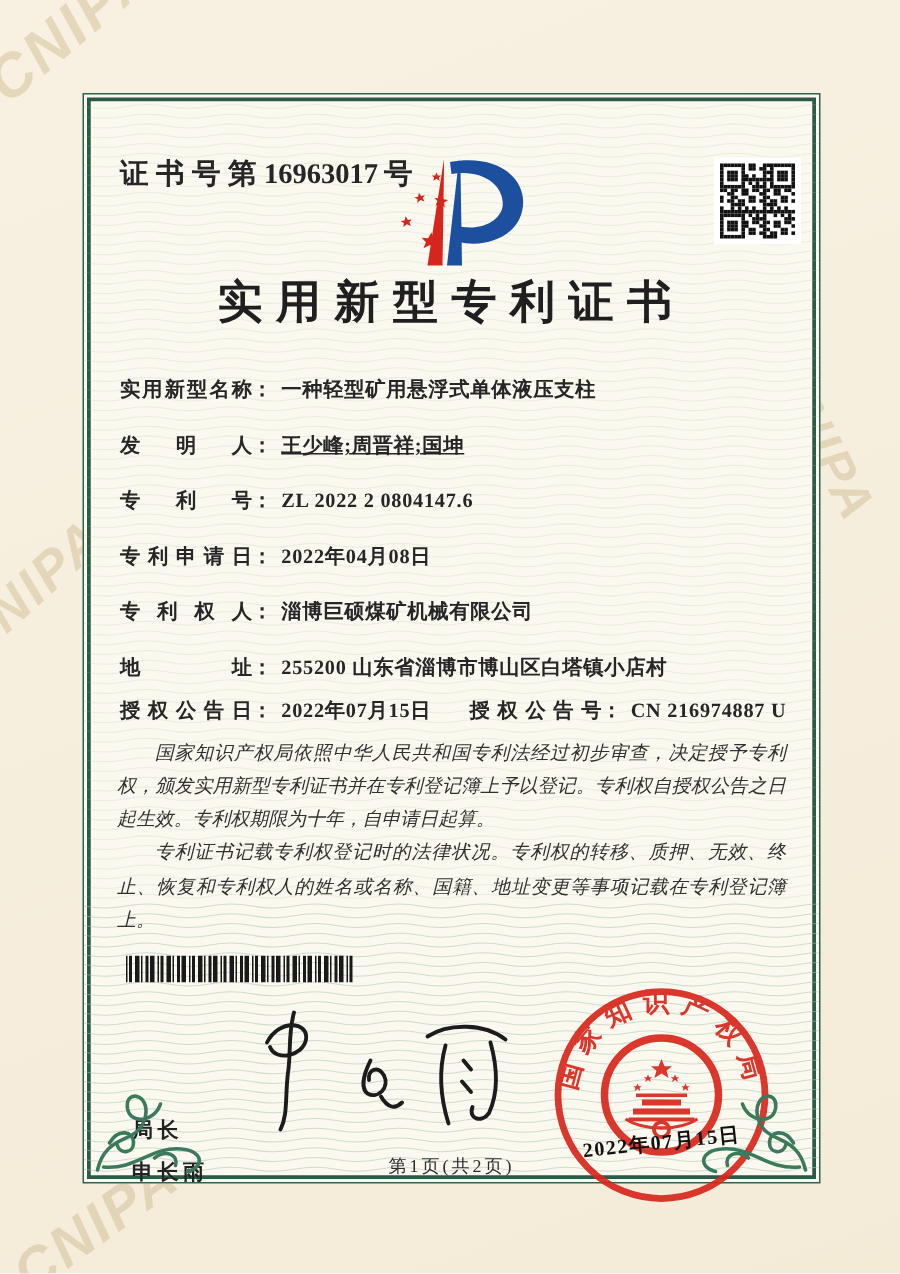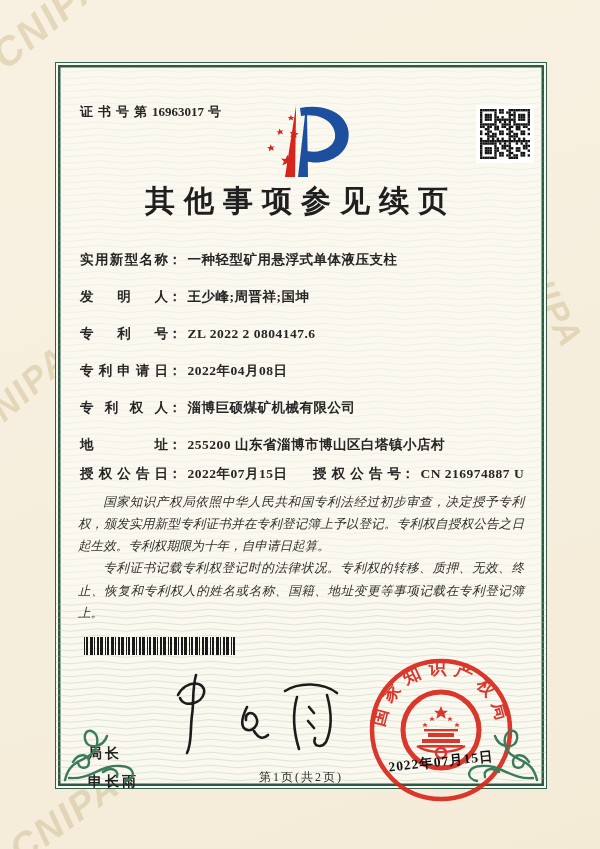--- a/index.html
+++ b/index.html
@@ -12,21 +12,21 @@
     font-weight:bold;font-style:italic;letter-spacing:2px;pointer-events:none;user-select:none;}
   .wm-tan{color:rgba(205,185,140,.45);}
   .wm-gray{color:rgba(160,155,145,.18);}
   .wm-pink{color:rgba(205,150,140,.16);}
   .frame{
     position:absolute;left:55px;top:62px;width:490px;height:725px;
     background:#fbf8ef;border:1px solid #31604c;
     box-shadow:inset 0 0 0 2px #fbf8ef, inset 0 0 0 4.5px #2c5a46;
   }
   #guilloche{position:absolute;left:0;top:0;pointer-events:none;}
-  .cert-no{position:absolute;left:24px;top:40px;font-size:13px;font-weight:600;}
+  .cert-no{position:absolute;left:24px;top:40px;font-size:19px;font-weight:600;}
   .cert-no .sp{letter-spacing:5px;}
   .logo{position:absolute;left:182px;top:38px;width:128px;height:80px;}
   .qr{position:absolute;left:420px;top:42px;width:58px;height:58px;}
   .title{position:absolute;left:0;top:118px;width:100%;text-align:center;
     font-size:30px;font-weight:bold;letter-spacing:9px;color:#1f1f1f;}
   .fields{position:absolute;left:24px;top:188px;width:444px;font-size:13.5px;font-weight:600;}
   .frow{position:absolute;left:0;white-space:nowrap;}
   .flabel{display:inline-block;width:88px;text-align:justify;text-align-last:justify;vertical-align:bottom;}
   .fcolon{display:inline-block;}
   .fvalue{margin-left:6px;letter-spacing:.5px;}
@@ -453,27 +453,27 @@
         <rect x="18.285714285714285" y="49.23809523809524" width="2.380952380952381" height="2.380952380952381" fill="#111111"></rect>
         <rect x="4" y="51.61904761904762" width="2.380952380952381" height="2.380952380952381" fill="#111111"></rect>
         <rect x="6.380952380952381" y="51.61904761904762" width="2.380952380952381" height="2.380952380952381" fill="#111111"></rect>
         <rect x="8.761904761904763" y="51.61904761904762" width="2.380952380952381" height="2.380952380952381" fill="#111111"></rect>
         <rect x="11.142857142857142" y="51.61904761904762" width="2.380952380952381" height="2.380952380952381" fill="#111111"></rect>
         <rect x="13.523809523809524" y="51.61904761904762" width="2.380952380952381" height="2.380952380952381" fill="#111111"></rect>
         <rect x="15.904761904761905" y="51.61904761904762" width="2.380952380952381" height="2.380952380952381" fill="#111111"></rect>
         <rect x="18.285714285714285" y="51.61904761904762" width="2.380952380952381" height="2.380952380952381" fill="#111111"></rect>
       </svg>
 
-    <div class="title">其他事项参见续页</div>
+    <div class="title">实用新型专利证书</div>
 
     <div class="fields">
       <div class="frow" style="top:0;">
         <span class="flabel">实用新型名称</span><span class="fcolon">：</span><span class="fvalue">一种轻型矿用悬浮式单体液压支柱</span>
       </div>
-      <div class="frow" style="top:37px;">
+      <div class="frow" style="top:37px;text-decoration:underline;">
         <span class="flabel">发明人</span><span class="fcolon">：</span><span class="fvalue">王少峰;周晋祥;国坤</span>
       </div>
       <div class="frow" style="top:74px;">
         <span class="flabel">专利号</span><span class="fcolon">：</span><span class="fvalue">ZL 2022 2 0804147.6</span>
       </div>
       <div class="frow" style="top:111px;">
         <span class="flabel">专利申请日</span><span class="fcolon">：</span><span class="fvalue">2022年04月08日</span>
       </div>
       <div class="frow" style="top:148px;">
         <span class="flabel">专利权人</span><span class="fcolon">：</span><span class="fvalue">淄博巨硕煤矿机械有限公司</span>

